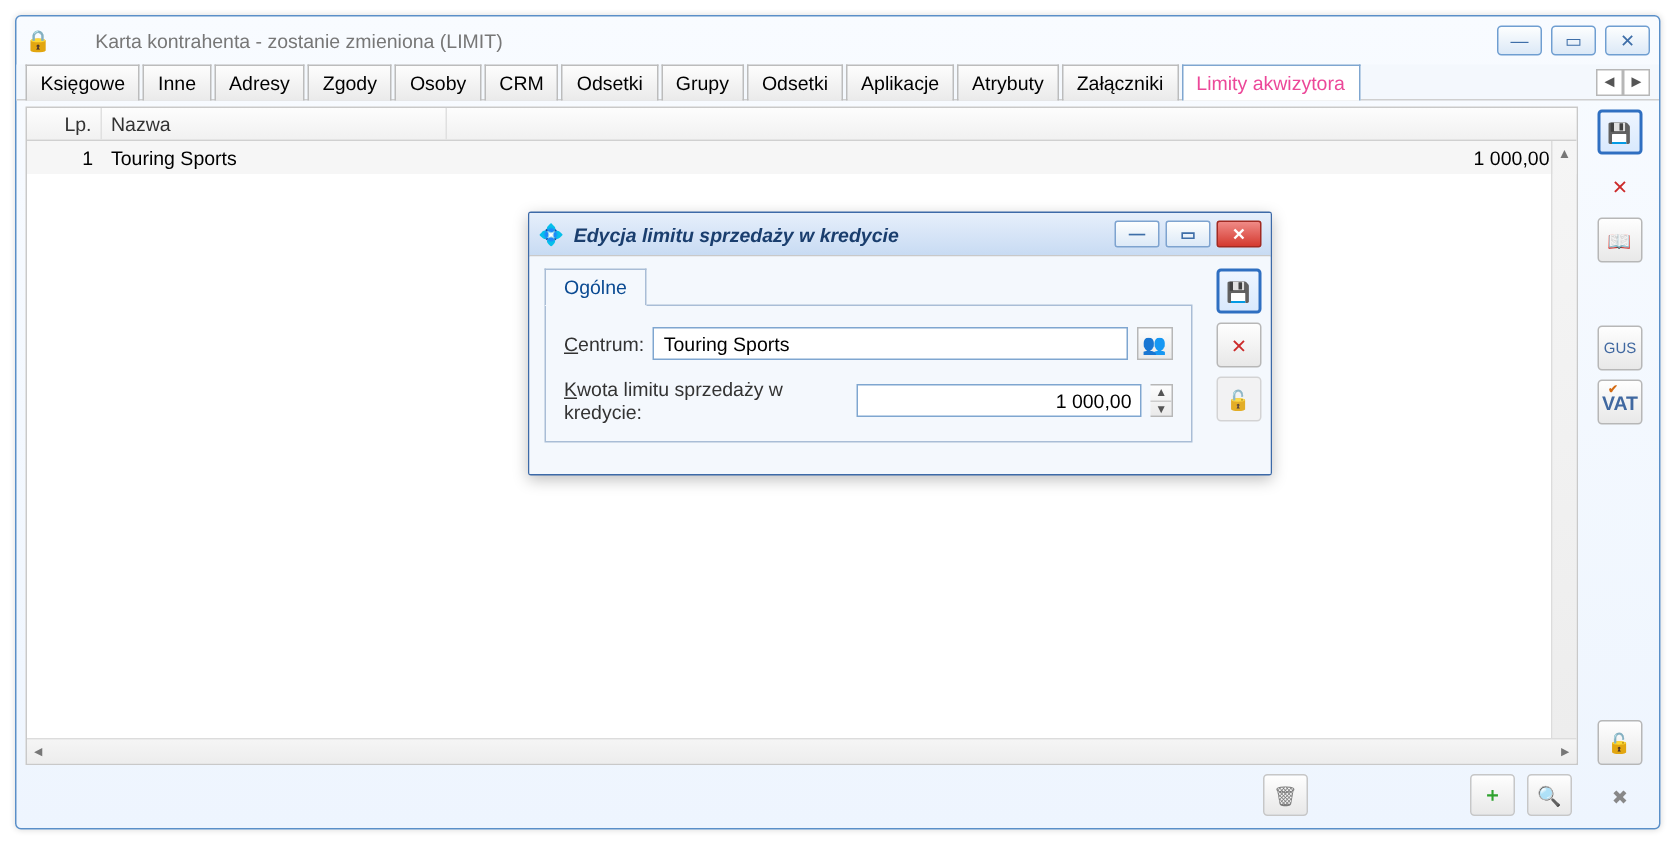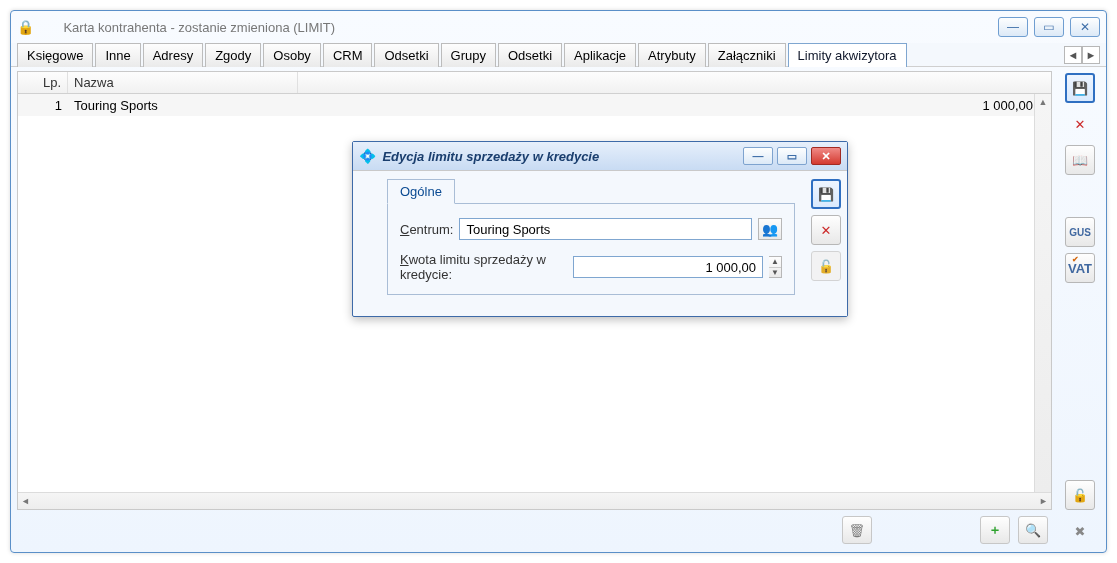--- a/index.html
+++ b/index.html
@@ -44,21 +44,21 @@
     border: 1px solid #bcbcbc;
     border-bottom: none;
     background: linear-gradient(#fdfdfd,#eaeaea);
     cursor: pointer;
     margin-bottom: -1px;
     font-size: 13px;
   }
   .tab.active {
     background: #fff;
     border-color: #7fa6d0;
-    color: #0f172a;
+    color: #ec4899;
   }
   .tab-scroll {
     margin-left: auto; display: flex; gap: 0;
     align-items: center;
   }
   .tab-scroll .sbtn {
     width: 18px; height: 18px;
     border: 1px solid #b7b7b7; background: #fff;
     display:flex;align-items:center;justify-content:center;
     font-size:11px; color:#555; cursor:pointer;
@@ -122,21 +122,21 @@
   .sidebtn {
     width: 30px; height: 30px;
     border: 1px solid #b7b7b7; border-radius: 3px;
     background: linear-gradient(#fefefe,#e8e8e8);
     display:flex;align-items:center;justify-content:center;
     font-size: 18px; cursor:pointer;
   }
   .sidebtn.save { border:2px solid #2f6fc1; color:#2f6fc1; background: linear-gradient(#eef5ff,#d9e9fd);}
   .sidebtn.cancel { color:#cc2a2a; font-size:20px; border:none; background:none; }
   .sidebtn.book { color:#5a6a7a; }
-  .sidebtn.gus { font-size:10px; font-weight:bold; color:#4068a0; }
+  .sidebtn.gus { font-size:10px; font-weight:normal; color:#4068a0; }
   .sidebtn.vat { font-size:10px; font-weight:bold; color:#4068a0; position:relative; }
   .side-spacer { flex:1; }
   .sidebtn.lock { color:#a08040; }
   .sidebtn.x { color:#888; font-size:16px; border:none; background:none; }
   
   
   .dialog {
     position: absolute;
     left: 341px; top: 130px;
     width: 496px; height: 176px;
@@ -160,21 +160,21 @@
     width: 30px; height: 18px;
     border: 1px solid #7ea3cf; border-radius:2px;
     background: linear-gradient(#fdfefe,#dce9f7);
     display:flex;align-items:center;justify-content:center;
     color:#3e6ea8; font-size:11px; cursor:pointer;
   }
   .dwinbtn.close {
     background: linear-gradient(#f08a86,#d43a30);
     border-color:#a12a22; color:#fff; font-weight:bold;
   }
-  .dbody { flex:1; display:flex; border-top:1px solid #c9c9c9;padding-left:24px; }
+  .dbody { flex:1; display:flex; border-top:1px solid #c9c9c9; }
   .dform {
     flex:1; padding: 8px 10px; position:relative;
     background:#f4f8fd;
   }
   .dtab {
     display:inline-block;
     border:1px solid #a9bdd6; border-bottom:1px solid #f4f8fd;
     background:#f4f8fd; padding: 4px 12px;
     margin-bottom:-1px;
     color:#0a4a92;

